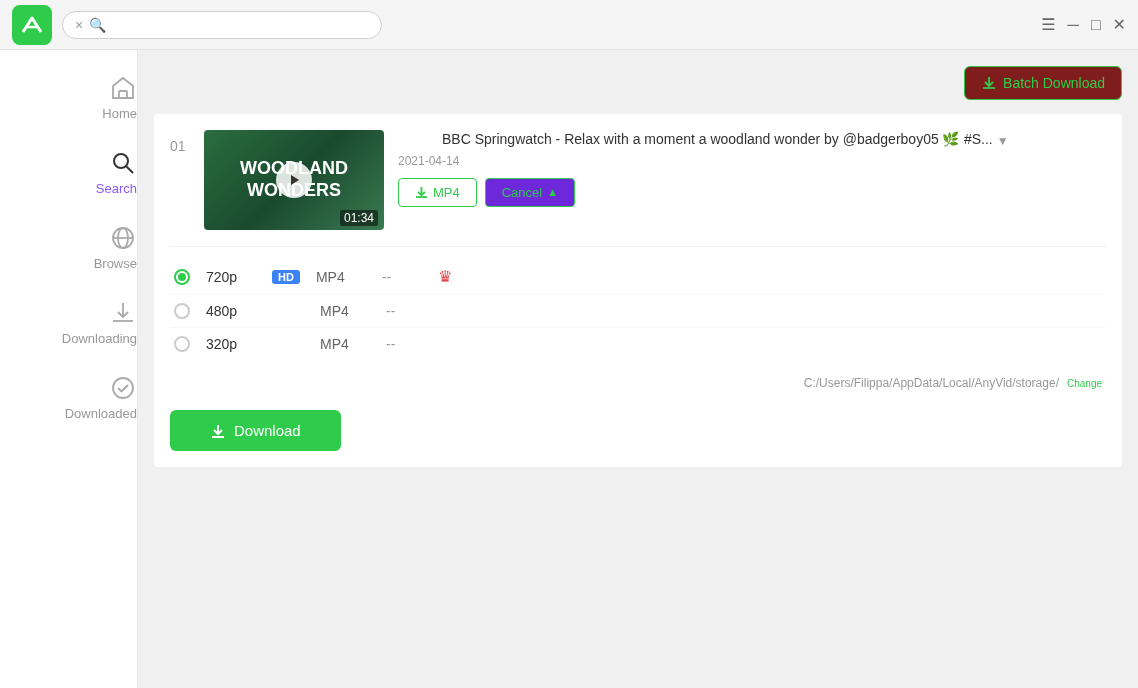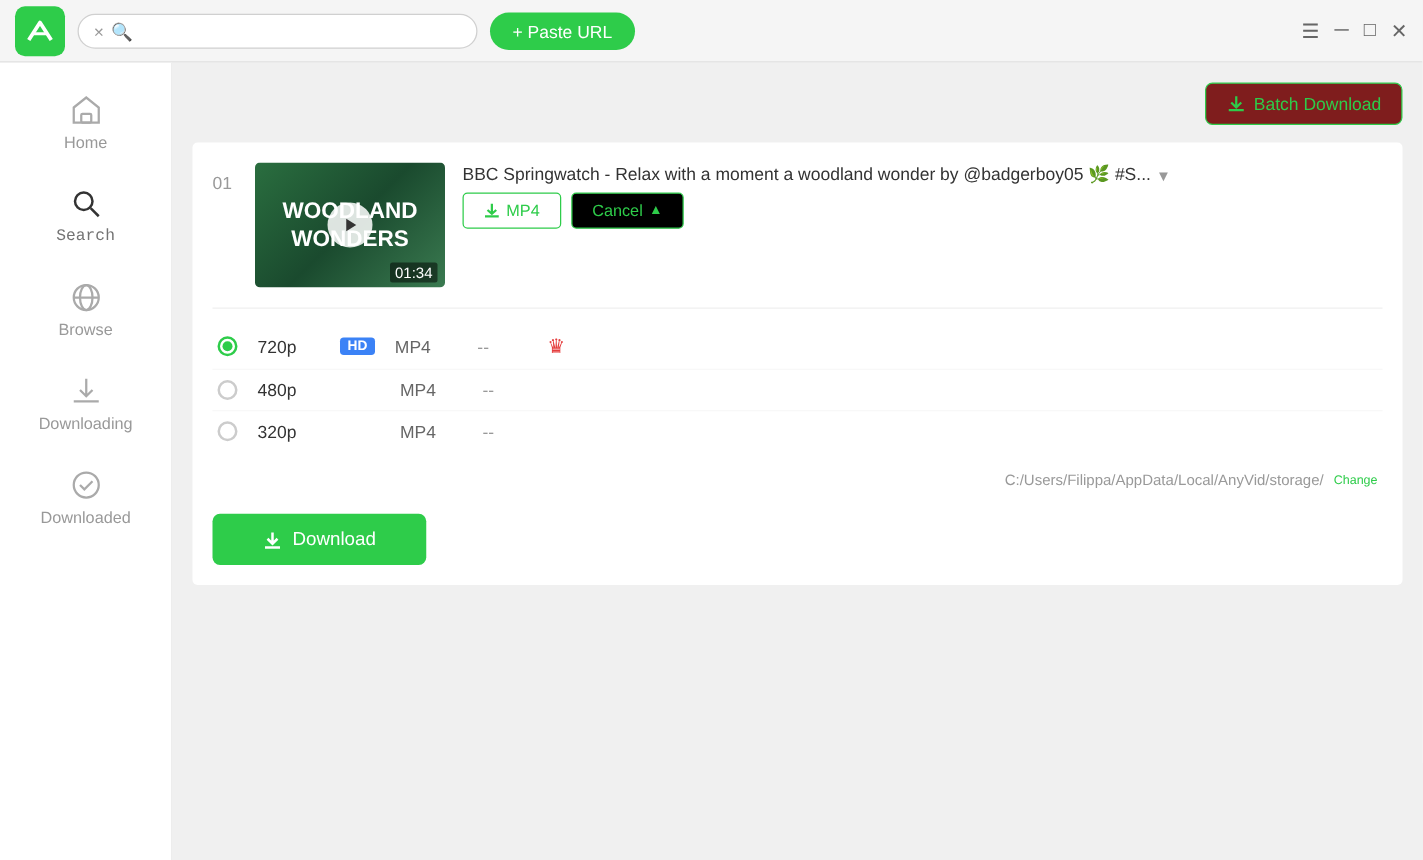--- a/index.html
+++ b/index.html
@@ -103,28 +103,28 @@
       display: flex;
       flex-direction: column;
       align-items: center;
       padding-top: 10px;
       gap: 0;
     }
     .sidebar-item {
       width: 100%;
       display: flex;
       flex-direction: column;
-      align-items: center;
+      align-items: flex-end;
       padding: 14px 0;
       cursor: pointer;
       color: #999;
       font-size: 13px;
       gap: 4px;
     }
-    .sidebar-item.active { color: #737373; font-family: Liberation Mono, monospace; }
+    .sidebar-item.active { color: #8b5cf6; }
     .sidebar-item svg { width: 28px; height: 28px; }
     .sidebar-item .icon-wrap {
       width: 28px;
       height: 28px;
       display: flex;
       align-items: center;
       justify-content: center;
     }
 
     
@@ -167,21 +167,21 @@
       margin-bottom: 16px;
     }
     .video-index {
       color: #999;
       font-size: 14px;
       padding-top: 8px;
       min-width: 20px;
     }
     .video-thumb {
       position: relative;
-      width: 152px;
+      width: 180px;
       height: 100px;
       flex-shrink: 0;
       border-radius: 4px;
       overflow: hidden;
     }
     .thumb-bg {
       width: 100%;
       height: 100%;
       background: linear-gradient(135deg, #2a6e3f 0%, #1a4a2e 50%, #3a7a50 100%);
       position: relative;
@@ -226,20 +226,21 @@
       flex: 1;
     }
     .video-title {
       font-size: 14px;
       color: #333;
       margin-bottom: 4px;
       line-height: 1.4;
       display: flex;
       align-items: flex-end;
       gap: 4px;
+      margin-left: 44px;
     }
     .video-date {
       font-size: 12px;
       color: #999;
       margin-bottom: 10px;
     }
     .video-actions {
       display: flex;
       gap: 8px;
     }
@@ -251,21 +252,21 @@
       padding: 6px 16px;
       font-size: 13px;
       cursor: pointer;
       display: flex;
       align-items: center;
       gap: 5px;
     }
     .btn-cancel {
       border: 1.5px solid #2ecc4a;
       color: #2ecc4a;
-      background: #000000;
+      background: #6d28d9;
       border-radius: 4px;
       padding: 6px 16px;
       font-size: 13px;
       cursor: pointer;
       display: flex;
       align-items: center;
       gap: 5px;
     }
 
     
@@ -379,21 +380,20 @@
       <path d="M4 20 L13 6 L22 20" stroke="white" stroke-width="3" stroke-linejoin="round" fill="none"></path>
       <path d="M8 15 L18 15" stroke="white" stroke-width="2.5"></path>
     </svg>
   </div>
 
   <div class="url-bar">
     <span class="url-clear">×</span>
     <span class="url-search">🔍</span>
   </div>
 
-  <button class="paste-btn">+ Paste URL</button>
 
   <div class="spacer"></div>
 
   <div class="window-controls">
     <span>☰</span>
     <span>─</span>
     <span>□</span>
     <span>✕</span>
   </div>
 </div>
@@ -480,20 +480,21 @@
             </div>
             <span class="thumb-duration">01:34</span>
           </div>
         </div>
 
         <div class="video-meta">
           <div class="video-title">
             <span>BBC Springwatch - Relax with a moment a woodland wonder by @badgerboy05 🌿 #S...</span>
             <span class="expand-icon">▼</span>
           </div>
+          <div class="video-date">2021-04-14</div>
           <div class="video-actions">
             <button class="btn-mp4">
               <svg width="13" height="13" viewBox="0 0 13 13" fill="none" stroke="#2ecc4a" stroke-width="1.8">
                   <path d="M6.5 1 L6.5 9 M3 6 L6.5 9 L10 6"></path>
                   <path d="M1 11 L12 11"></path>
                 </svg>
               <span>MP4</span>
             </button>
             <button class="btn-cancel">
               <span>Cancel</span>

